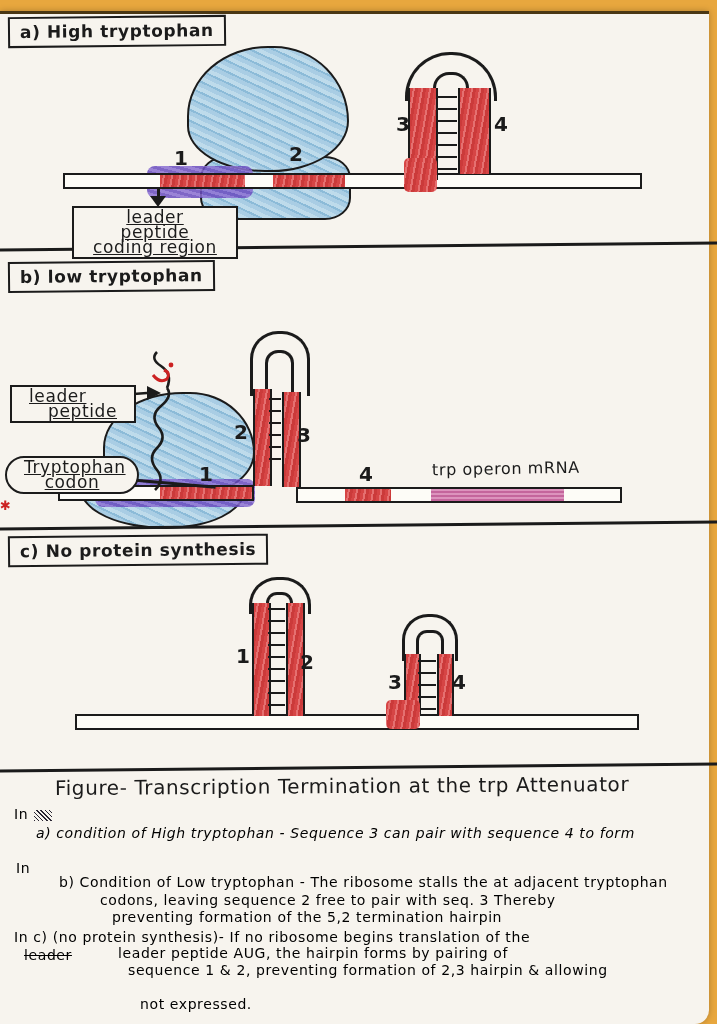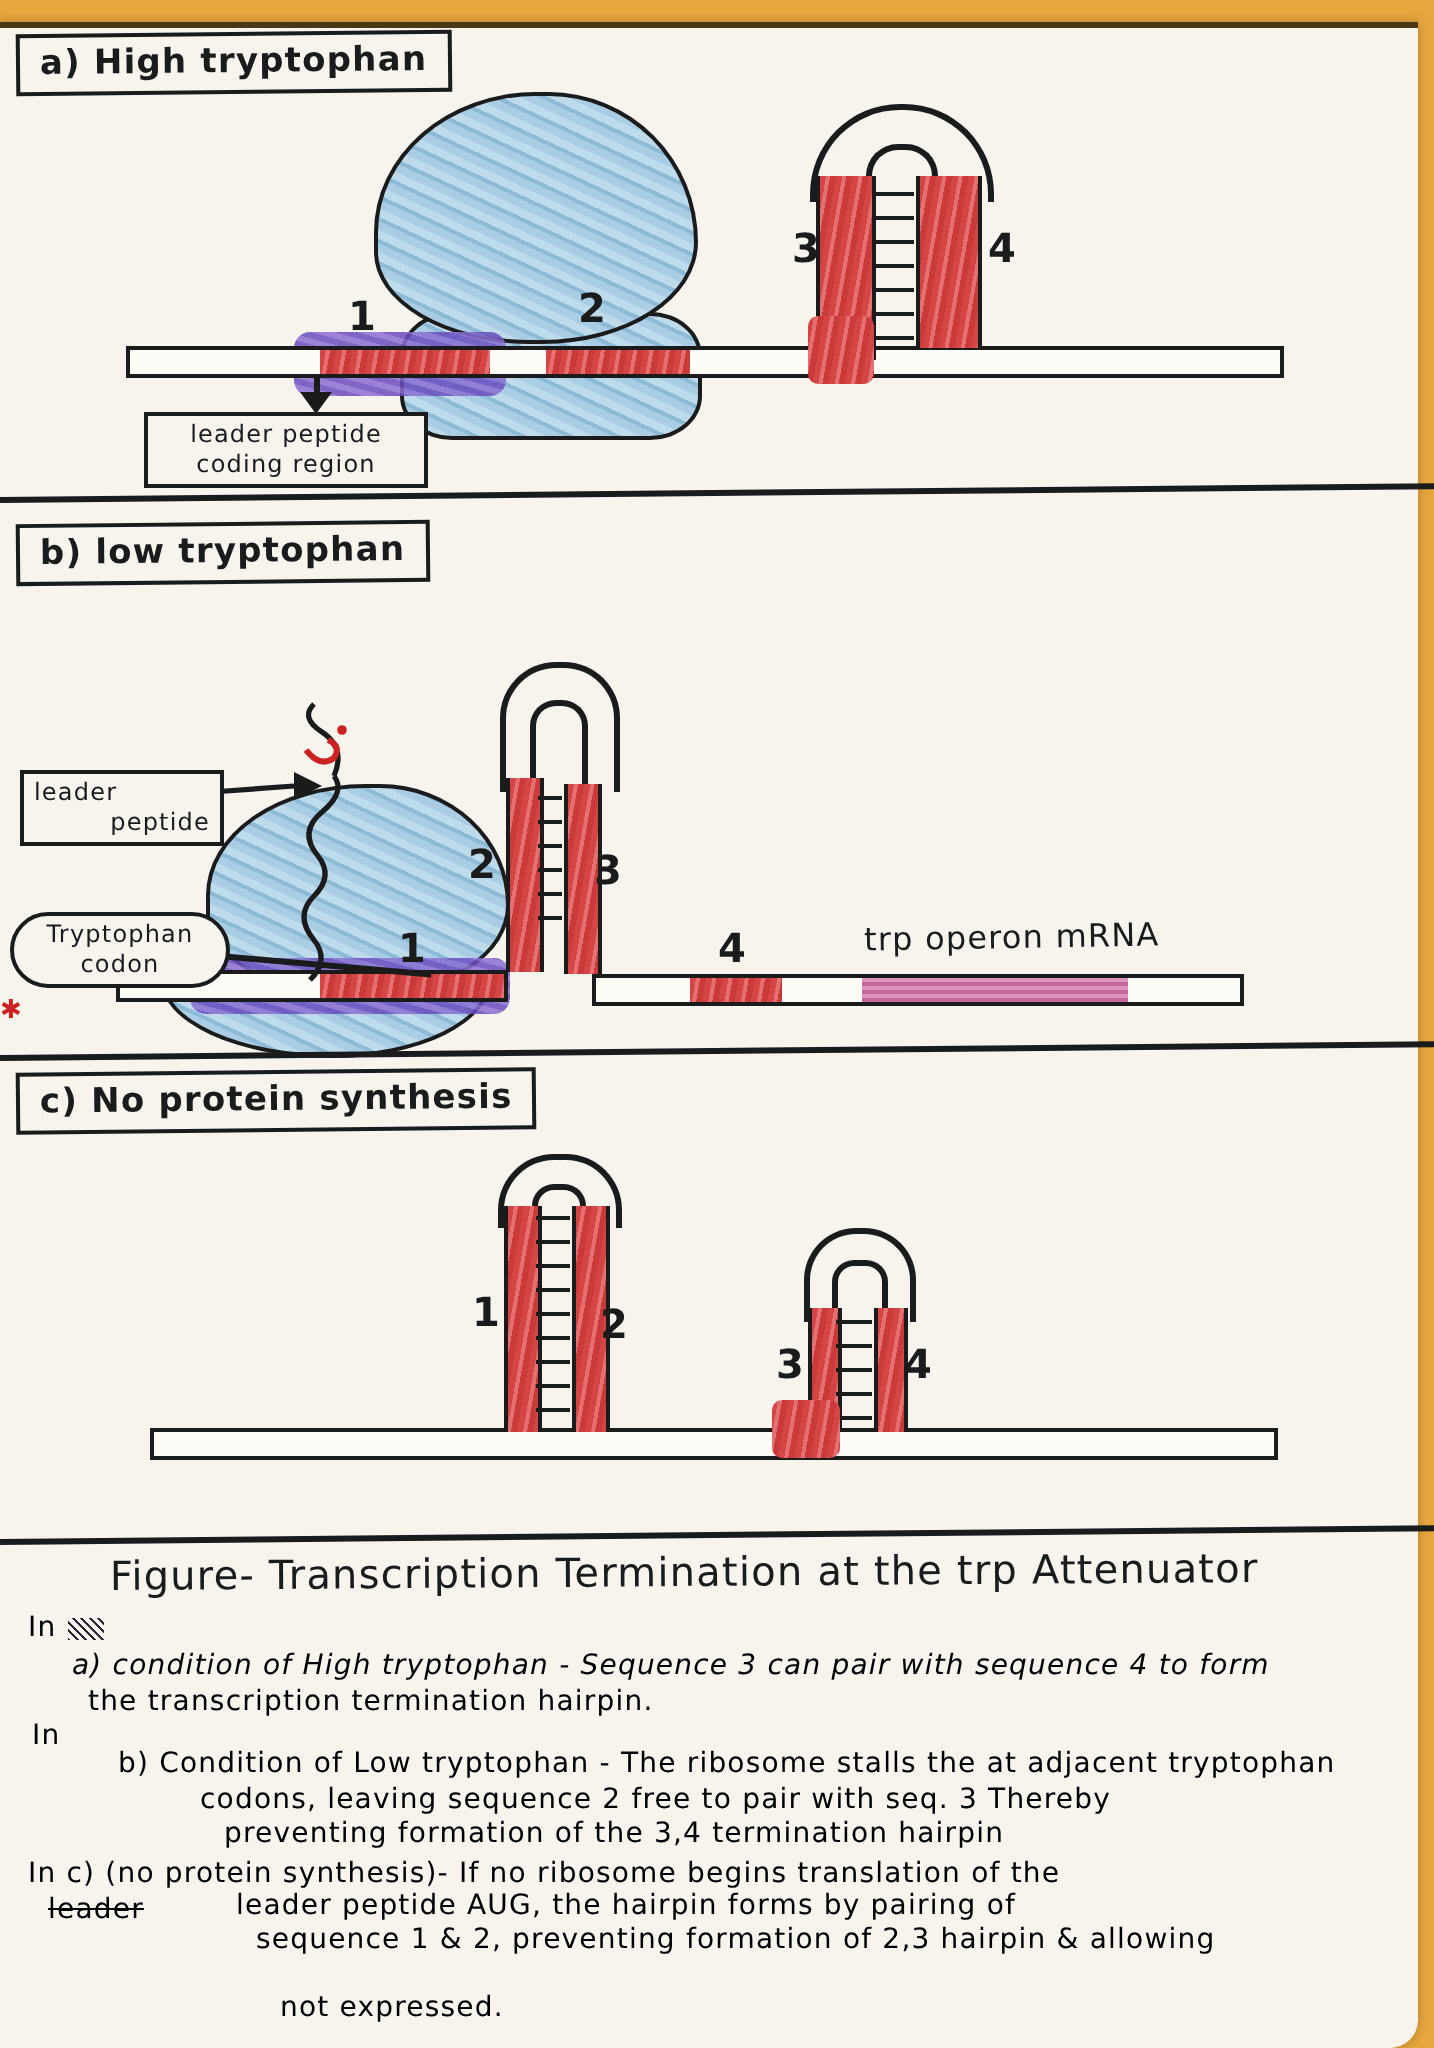--- a/index.html
+++ b/index.html
@@ -4,22 +4,22 @@
 <style>
   html,body{margin:0;padding:0;}
   body{width:717px;height:1024px;position:relative;background:#e8a73e;overflow:hidden;
        font-family:"DejaVu Sans",sans-serif;color:#1b1b1b;}
   #page{position:absolute;inset:0;}
   .paper{position:absolute;left:0;top:11px;width:709px;height:1010px;background:#f7f4ee;
          border-top:3px solid #4a3714;border-bottom-right-radius:14px;box-shadow:0 0 6px rgba(0,0,0,.25);}
   .hand{letter-spacing:.6px;}
   .title-box{position:absolute;border:2.5px solid #1b1b1b;background:#f7f4ee;padding:3px 10px 4px;
              font-size:17px;font-weight:600;transform:rotate(-.6deg);z-index:8;}
-  .small-box{position:absolute;border:2.5px solid #1b1b1b;background:#f7f4ee;font-size:12px;
-             line-height:15px;padding:2px 5px;z-index:8;text-align:center;}
+  .small-box{position:absolute;border:2.5px solid #1b1b1b;background:#f7f4ee;font-size:17px;
+             line-height:15px;padding:2px 17px;z-index:8;text-align:center;text-decoration:underline;}
   .bar{position:absolute;height:12px;background:#fdfcf7;border:2.5px solid #1b1b1b;z-index:3;}
   .seg-red{position:absolute;height:12px;border-top:2.5px solid #1b1b1b;border-bottom:2.5px solid #1b1b1b;z-index:4;
            background:repeating-linear-gradient(100deg,#d64545 0 3px,#e57070 3px 5px,#cb3a3a 5px 8px);}
   .seg-pink{position:absolute;height:12px;border-top:2.5px solid #1b1b1b;border-bottom:2.5px solid #1b1b1b;z-index:4;
            background:repeating-linear-gradient(0deg,#c4659c 0 2px,#dc93bd 2px 4px);}
   .purple{position:absolute;z-index:2;border-radius:8px;
            background:repeating-linear-gradient(15deg,#6a4dbf 0 3px,#8a6fd2 3px 6px);opacity:.85;}
   .blob{position:absolute;border:2.5px solid #1b1b1b;
         background:repeating-linear-gradient(25deg,#a9cde4 0 4px,#8cbbd8 4px 6px,#bedbeb 6px 10px);}
   .arch{position:absolute;border:3px solid #1b1b1b;border-bottom:none;background:#f7f4ee;z-index:4;}
@@ -146,25 +146,24 @@
   <div class="num" style="left:300px;top:650px;">2</div>
   <div class="num" style="left:388px;top:670px;">3</div>
   <div class="num" style="left:452px;top:670px;">4</div>
 
   <div class="divider" style="top:766px;"></div>
 
   <div class="caption hand" style="left:55px;top:774px;">Figure- Transcription Termination at the trp Attenuator</div>
 
   <div class="note hand" style="left:14px;top:806px;"><span>In</span><span class="scribble"></span></div>
   <div class="note hand" style="left:36px;top:825px;font-style:italic;">a) condition of High tryptophan - Sequence 3 can pair with sequence 4 to form</div>
-  <div class="note hand" style="left:44px;top:843px;">the transcription termination hairpin.</div>
 
   <div class="note hand" style="left:16px;top:860px;">In</div>
   <div class="note hand" style="left:36px;top:874px;margin-left:23px;">b) Condition of Low tryptophan - The ribosome stalls the at adjacent tryptophan</div>
   <div class="note hand" style="left:100px;top:892px;">codons, leaving sequence 2 free to pair with seq. 3 Thereby</div>
-  <div class="note hand" style="left:112px;top:909px;">preventing formation of the 3,4 termination hairpin</div>
+  <div class="note hand" style="left:112px;top:909px;">preventing formation of the 5,2 termination hairpin</div>
 
   <div class="note hand" style="left:14px;top:929px;">In c) (no protein synthesis)- If no ribosome begins translation of the</div>
   <div class="note hand strike" style="left:24px;top:947px;">leader</div>
   <div class="note hand" style="left:118px;top:945px;">leader peptide AUG, the hairpin forms by pairing of</div>
   <div class="note hand" style="left:128px;top:962px;">sequence 1 &amp; 2, preventing formation of 2,3 hairpin &amp; allowing</div>
   <div class="note hand" style="left:140px;top:996px;">not expressed.</div>
 </div>
 
 </body></html>

